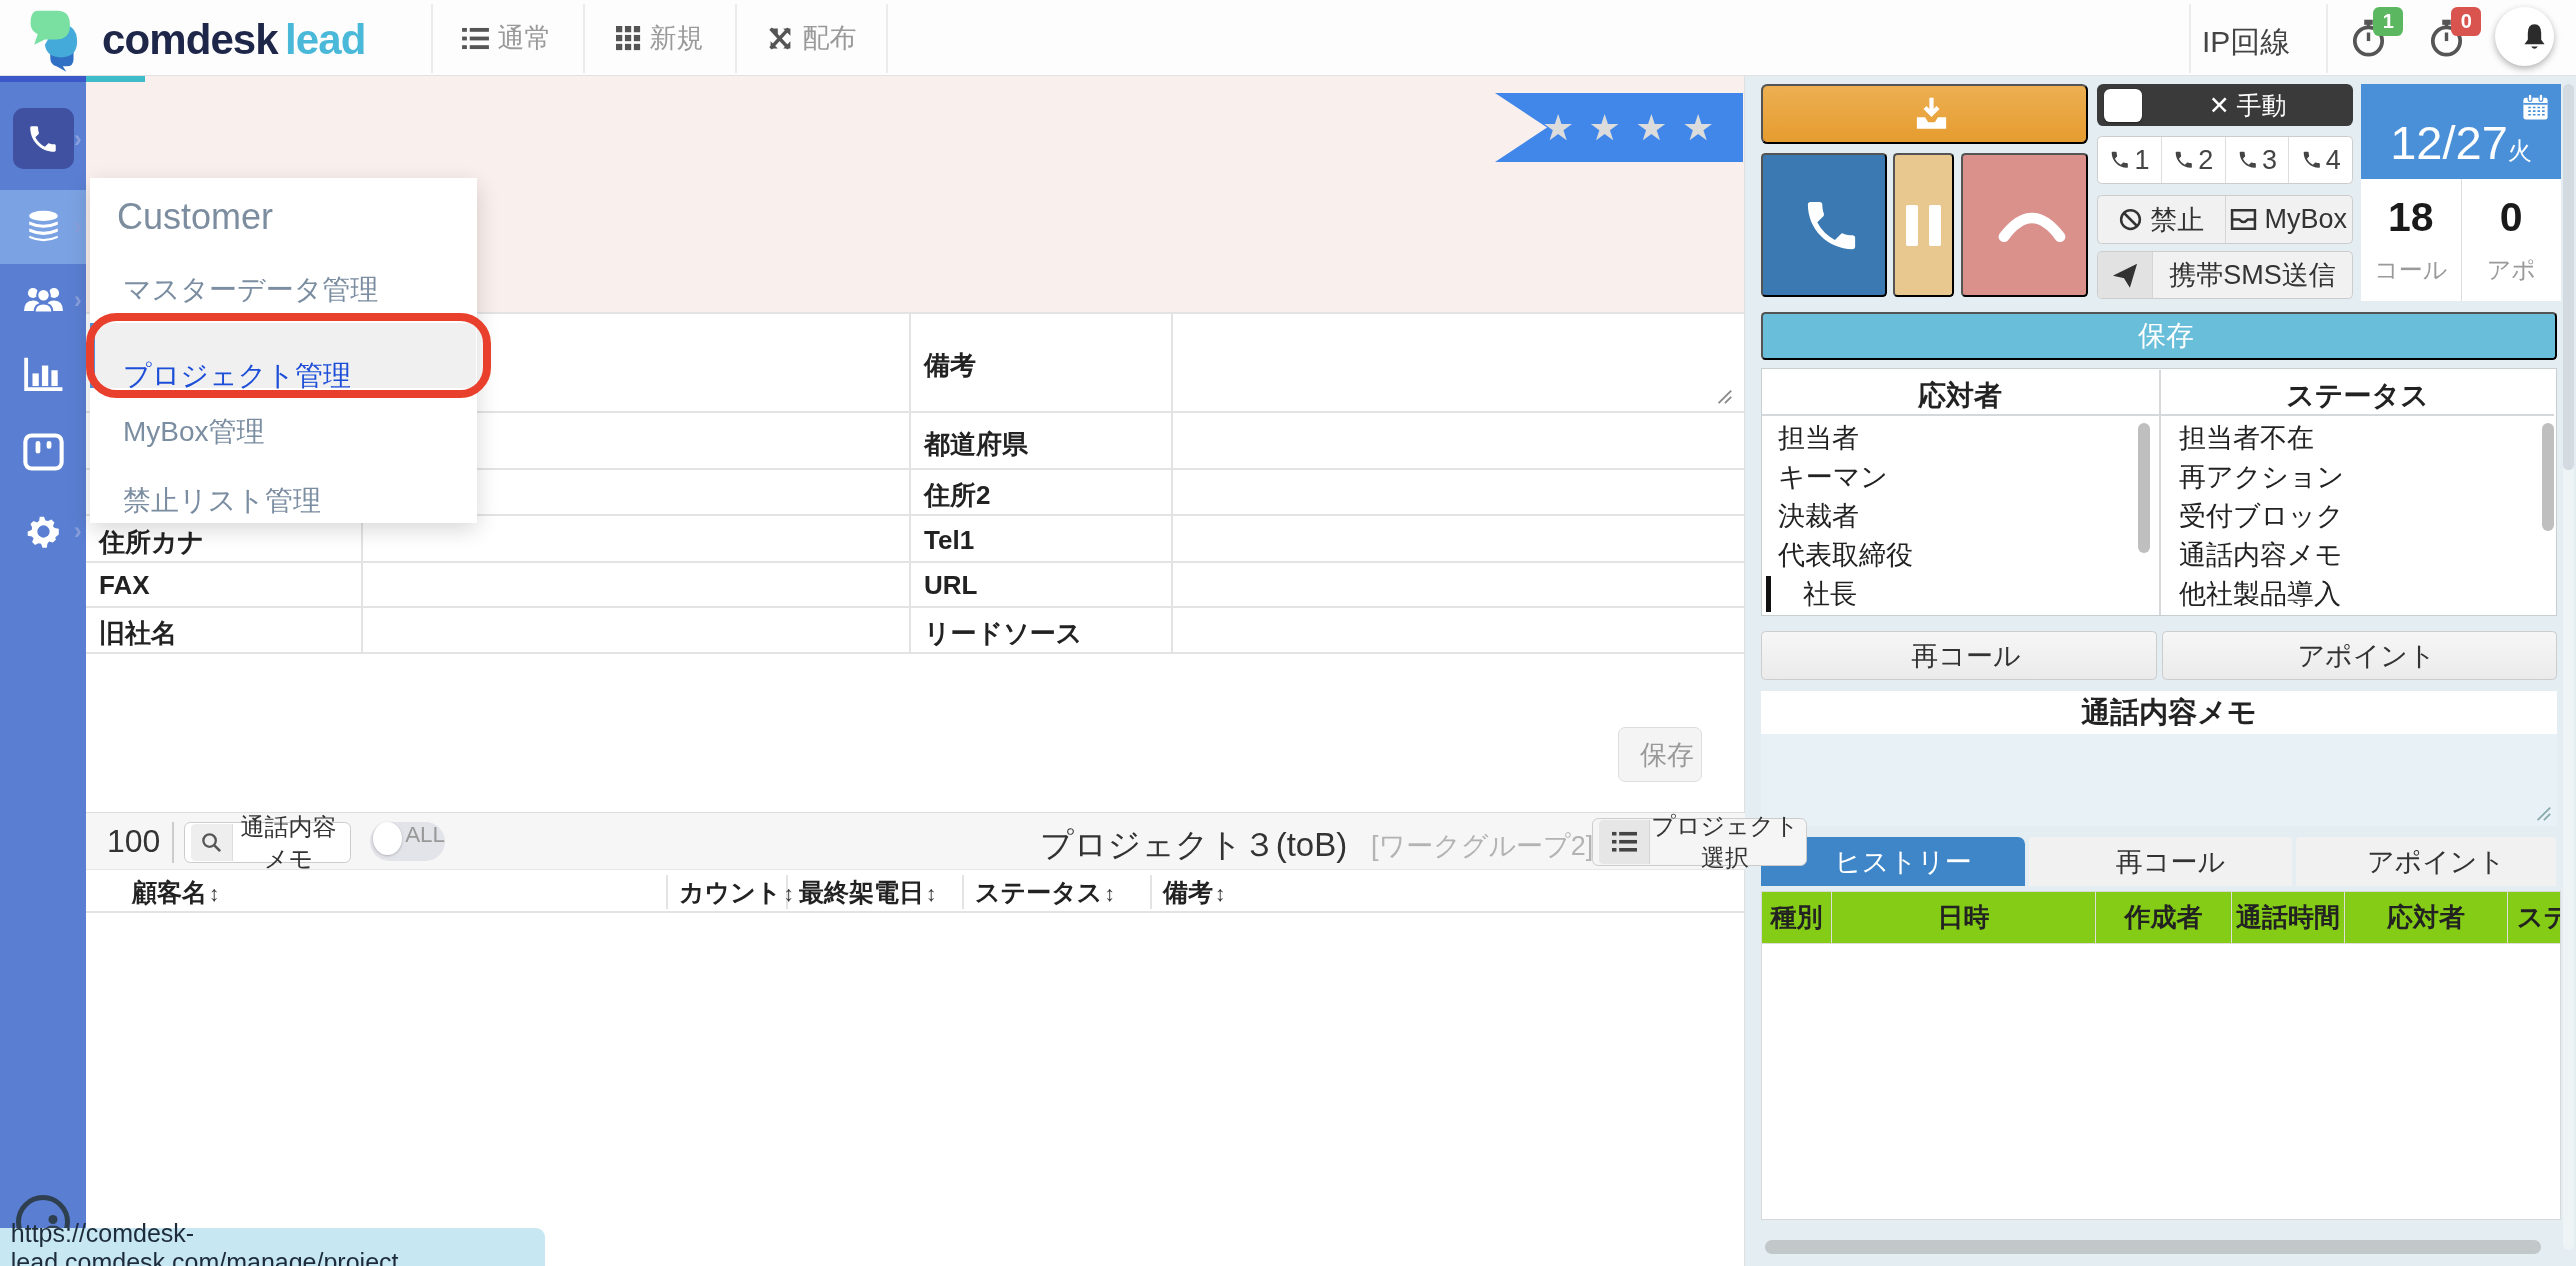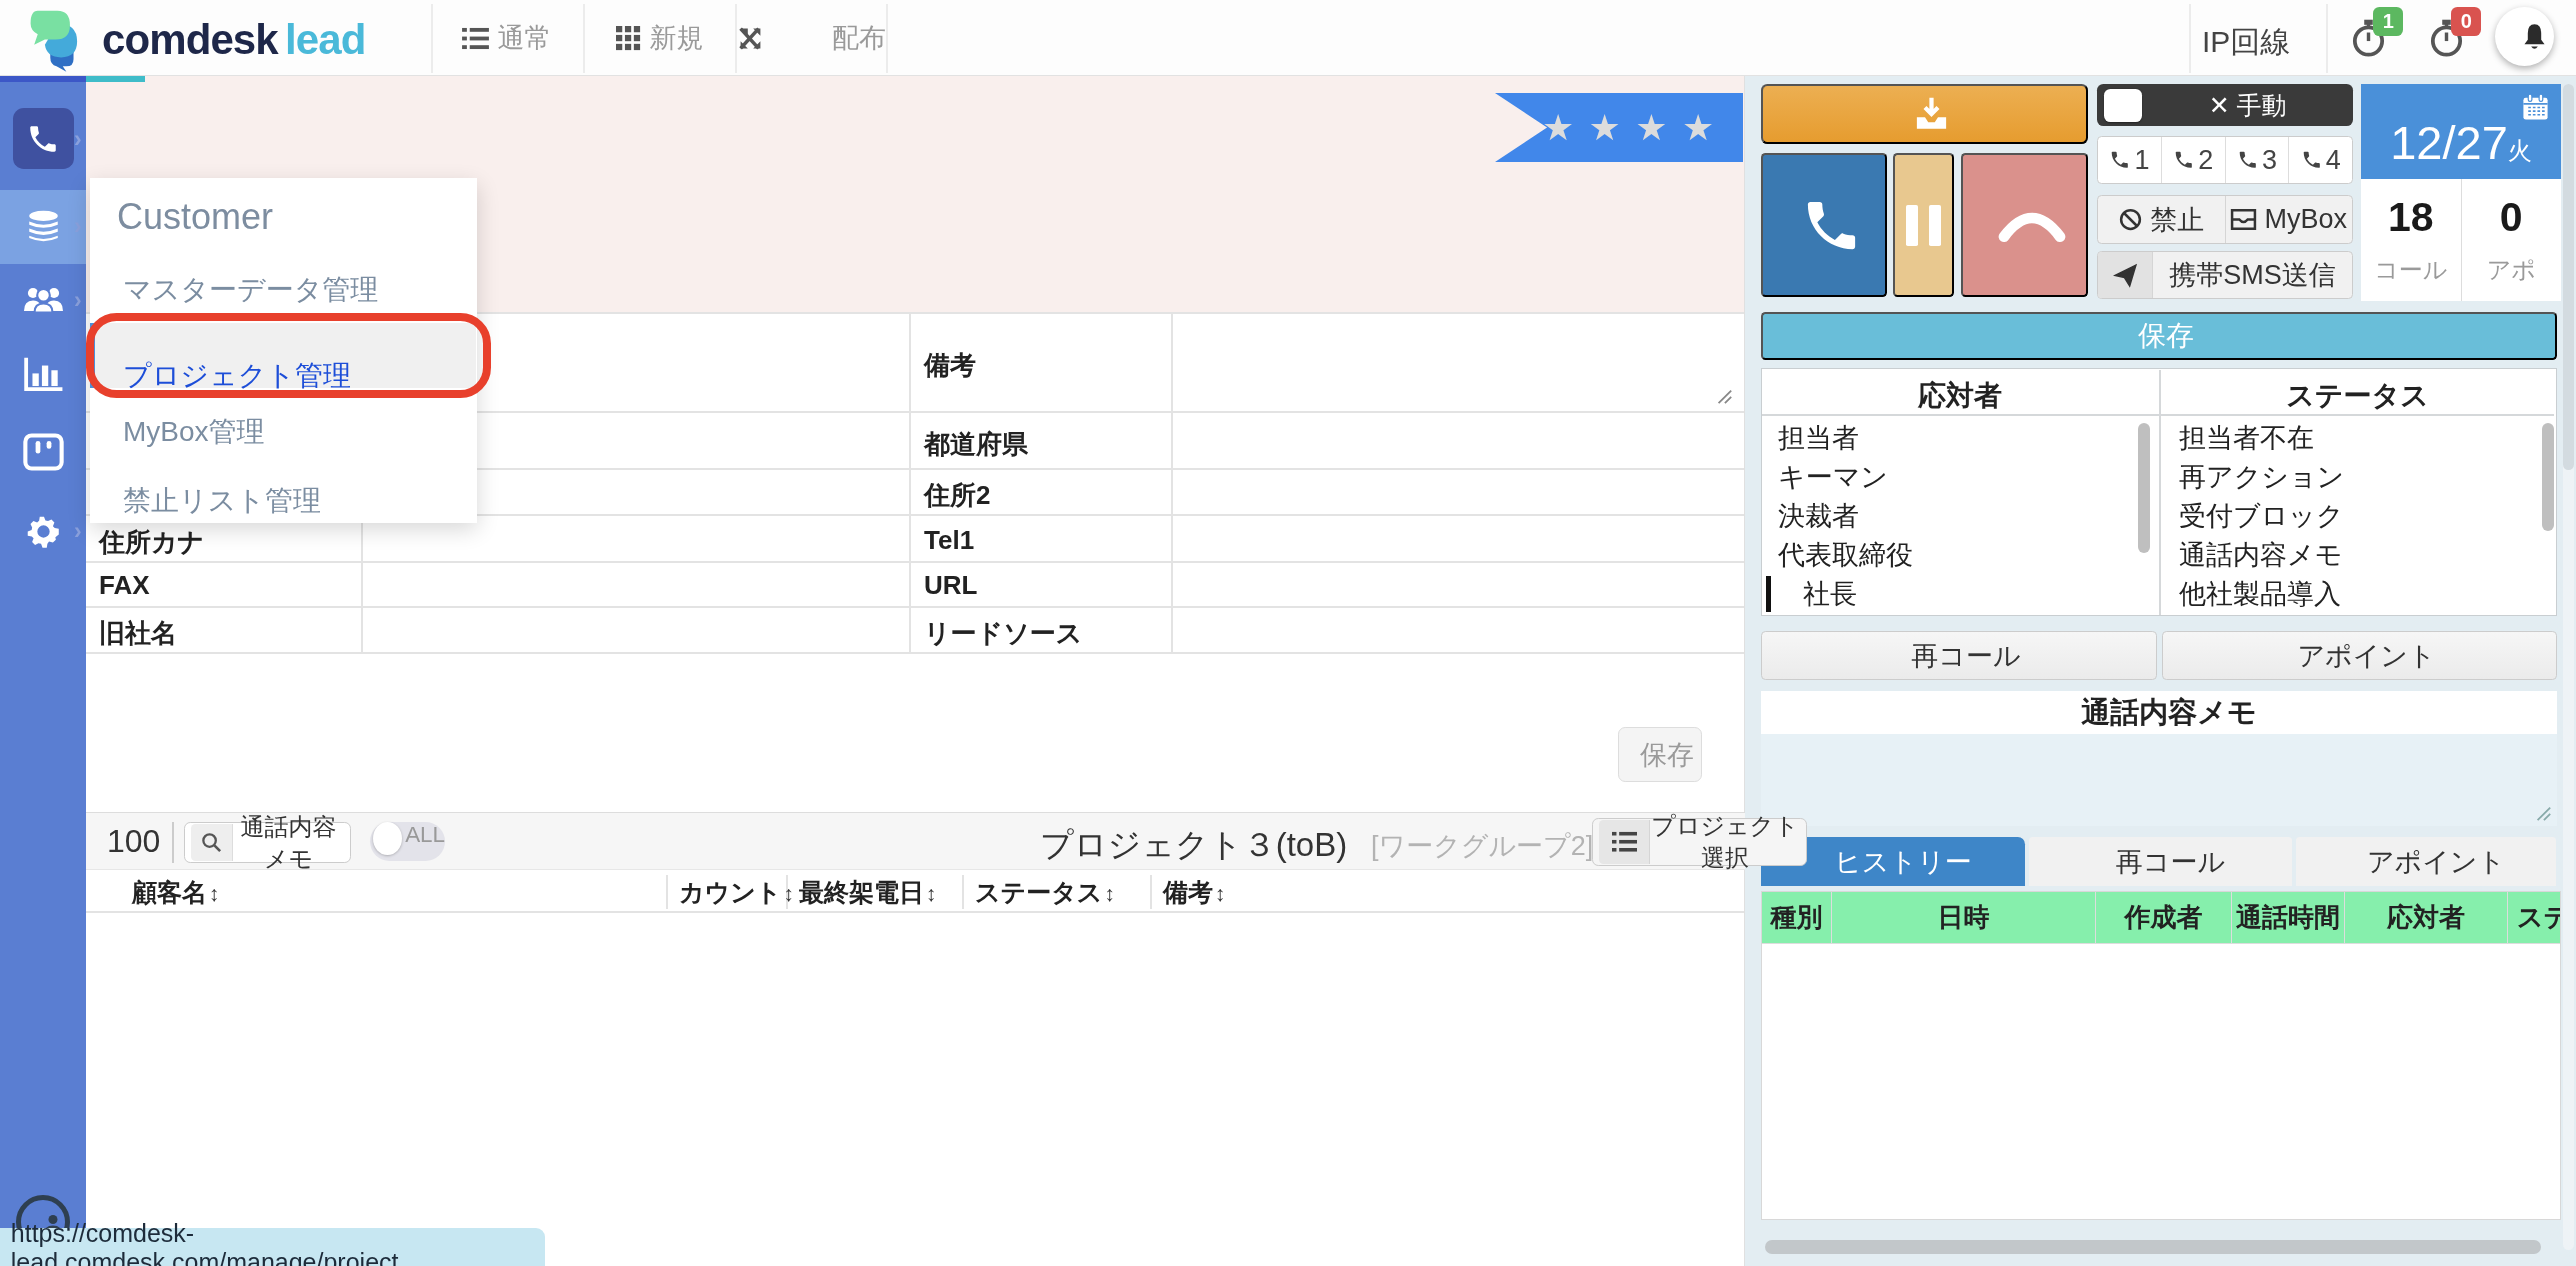--- a/index.html
+++ b/index.html
@@ -86,21 +86,21 @@
   .selhdr{font-size:28px;font-weight:bold;color:#222;z-index:3;}
   .selopt{font-size:27px;color:#222;height:39px;display:flex;align-items:center;padding-left:16px;position:relative;}
   .sbthumb{position:absolute;width:11.7px;border-radius:6.3px;background:#bfbfbf;z-index:4;}
   .gbtn{top:631px;height:49px;background:linear-gradient(#f6f6f6,#ebebeb);border:1.8px solid #ccc;border-radius:4.5px;z-index:2;font-size:27px;color:#333;}
   .memoband{left:1761px;top:691px;width:796px;height:43px;background:#fff;z-index:2;font-size:29px;font-weight:bold;color:#222;}
   .memoarea{left:1761px;top:734px;width:796px;height:92px;background:#e7f1f6;z-index:2;}
   .tab{top:837px;height:49px;z-index:2;font-size:27px;}
   .tab-active{background:#3e86c8;color:#fff;border-radius:7.2px 7.2px 0 0;}
   .tab-idle{background:#f1f1f1;color:#333;border-radius:3.6px 3.6px 0 0;}
   .histpanel{left:1761px;top:891px;width:800px;height:329px;background:#fff;border:1.8px solid #d8d8d8;z-index:2;overflow:hidden;}
-  .histhdr{display:flex;height:51px;background:#86efac;border-bottom:1.8px solid #ddd;}
+  .histhdr{display:flex;height:51px;background:#84cc16;border-bottom:1.8px solid #ddd;}
   .histcell{border-right:1.8px solid #ddd;display:flex;align-items:center;justify-content:center;
             font-size:26px;font-weight:bold;color:#222;flex:none;overflow:hidden;white-space:nowrap;}
   .hscroll{left:1765px;top:1240px;width:776px;height:13.5px;border-radius:7.2px;background:#c2c7ca;z-index:3;}
   .vtrack{left:2563px;top:84px;width:10.8px;height:1166px;background:#eef3f6;border-radius:5.4px;z-index:2;}
   .vthumb{left:2563px;top:84px;width:10.8px;height:386px;background:#d3dbe0;border-radius:5.4px;z-index:3;}
 
   
   .statusbar{left:0;top:1228px;width:545px;height:39px;background:#c7e7f2;border-radius:0 9px 0 0;z-index:40;
              display:flex;align-items:center;padding-left:10.8px;font-size:25px;color:#1d2b3a;}
   .avatar{left:16px;top:1195px;width:54px;height:54px;border-radius:50%;border:5.4px solid #2e3f50;z-index:6;overflow:hidden;background:#5a7ed2;}
@@ -243,21 +243,21 @@
         <rect x="0" y="10" width="7" height="7"></rect>
         <rect x="10" y="10" width="7" height="7"></rect>
         <rect x="20" y="10" width="7" height="7"></rect>
         <rect x="0" y="20" width="7" height="7"></rect>
         <rect x="10" y="20" width="7" height="7"></rect>
         <rect x="20" y="20" width="7" height="7"></rect>
       </g>
     </svg>
   <span>新規</span>
 </div>
-<div class="abs navitem" style="left:737px;width:149px;z-index:31;justify-content:space-between;">
+<div class="abs navitem" style="left:737px;width:149px;z-index:31;">
   <svg width="27" height="27" viewBox="0 0 30 30">
     <path d="M4 4 L24 26 M24 4 L4 26" stroke="#555" stroke-width="4" fill="none"></path>
     <path d="M18 4 h8 v8 Z M4 18 v8 h8 Z M4 4 h8 v8 Z M26 18 v8 h-8 Z" fill="#555"></path>
   </svg>
   <span>配布</span>
 </div>
 
 <div class="abs navdiv" style="left:2189px;z-index:31;"></div>
 <div class="abs navdiv" style="left:2326px;z-index:31;"></div>
 <div class="abs" style="left:2202px;top:21.5px;font-size:30px;color:#444;z-index:31;">IP回線</div>

